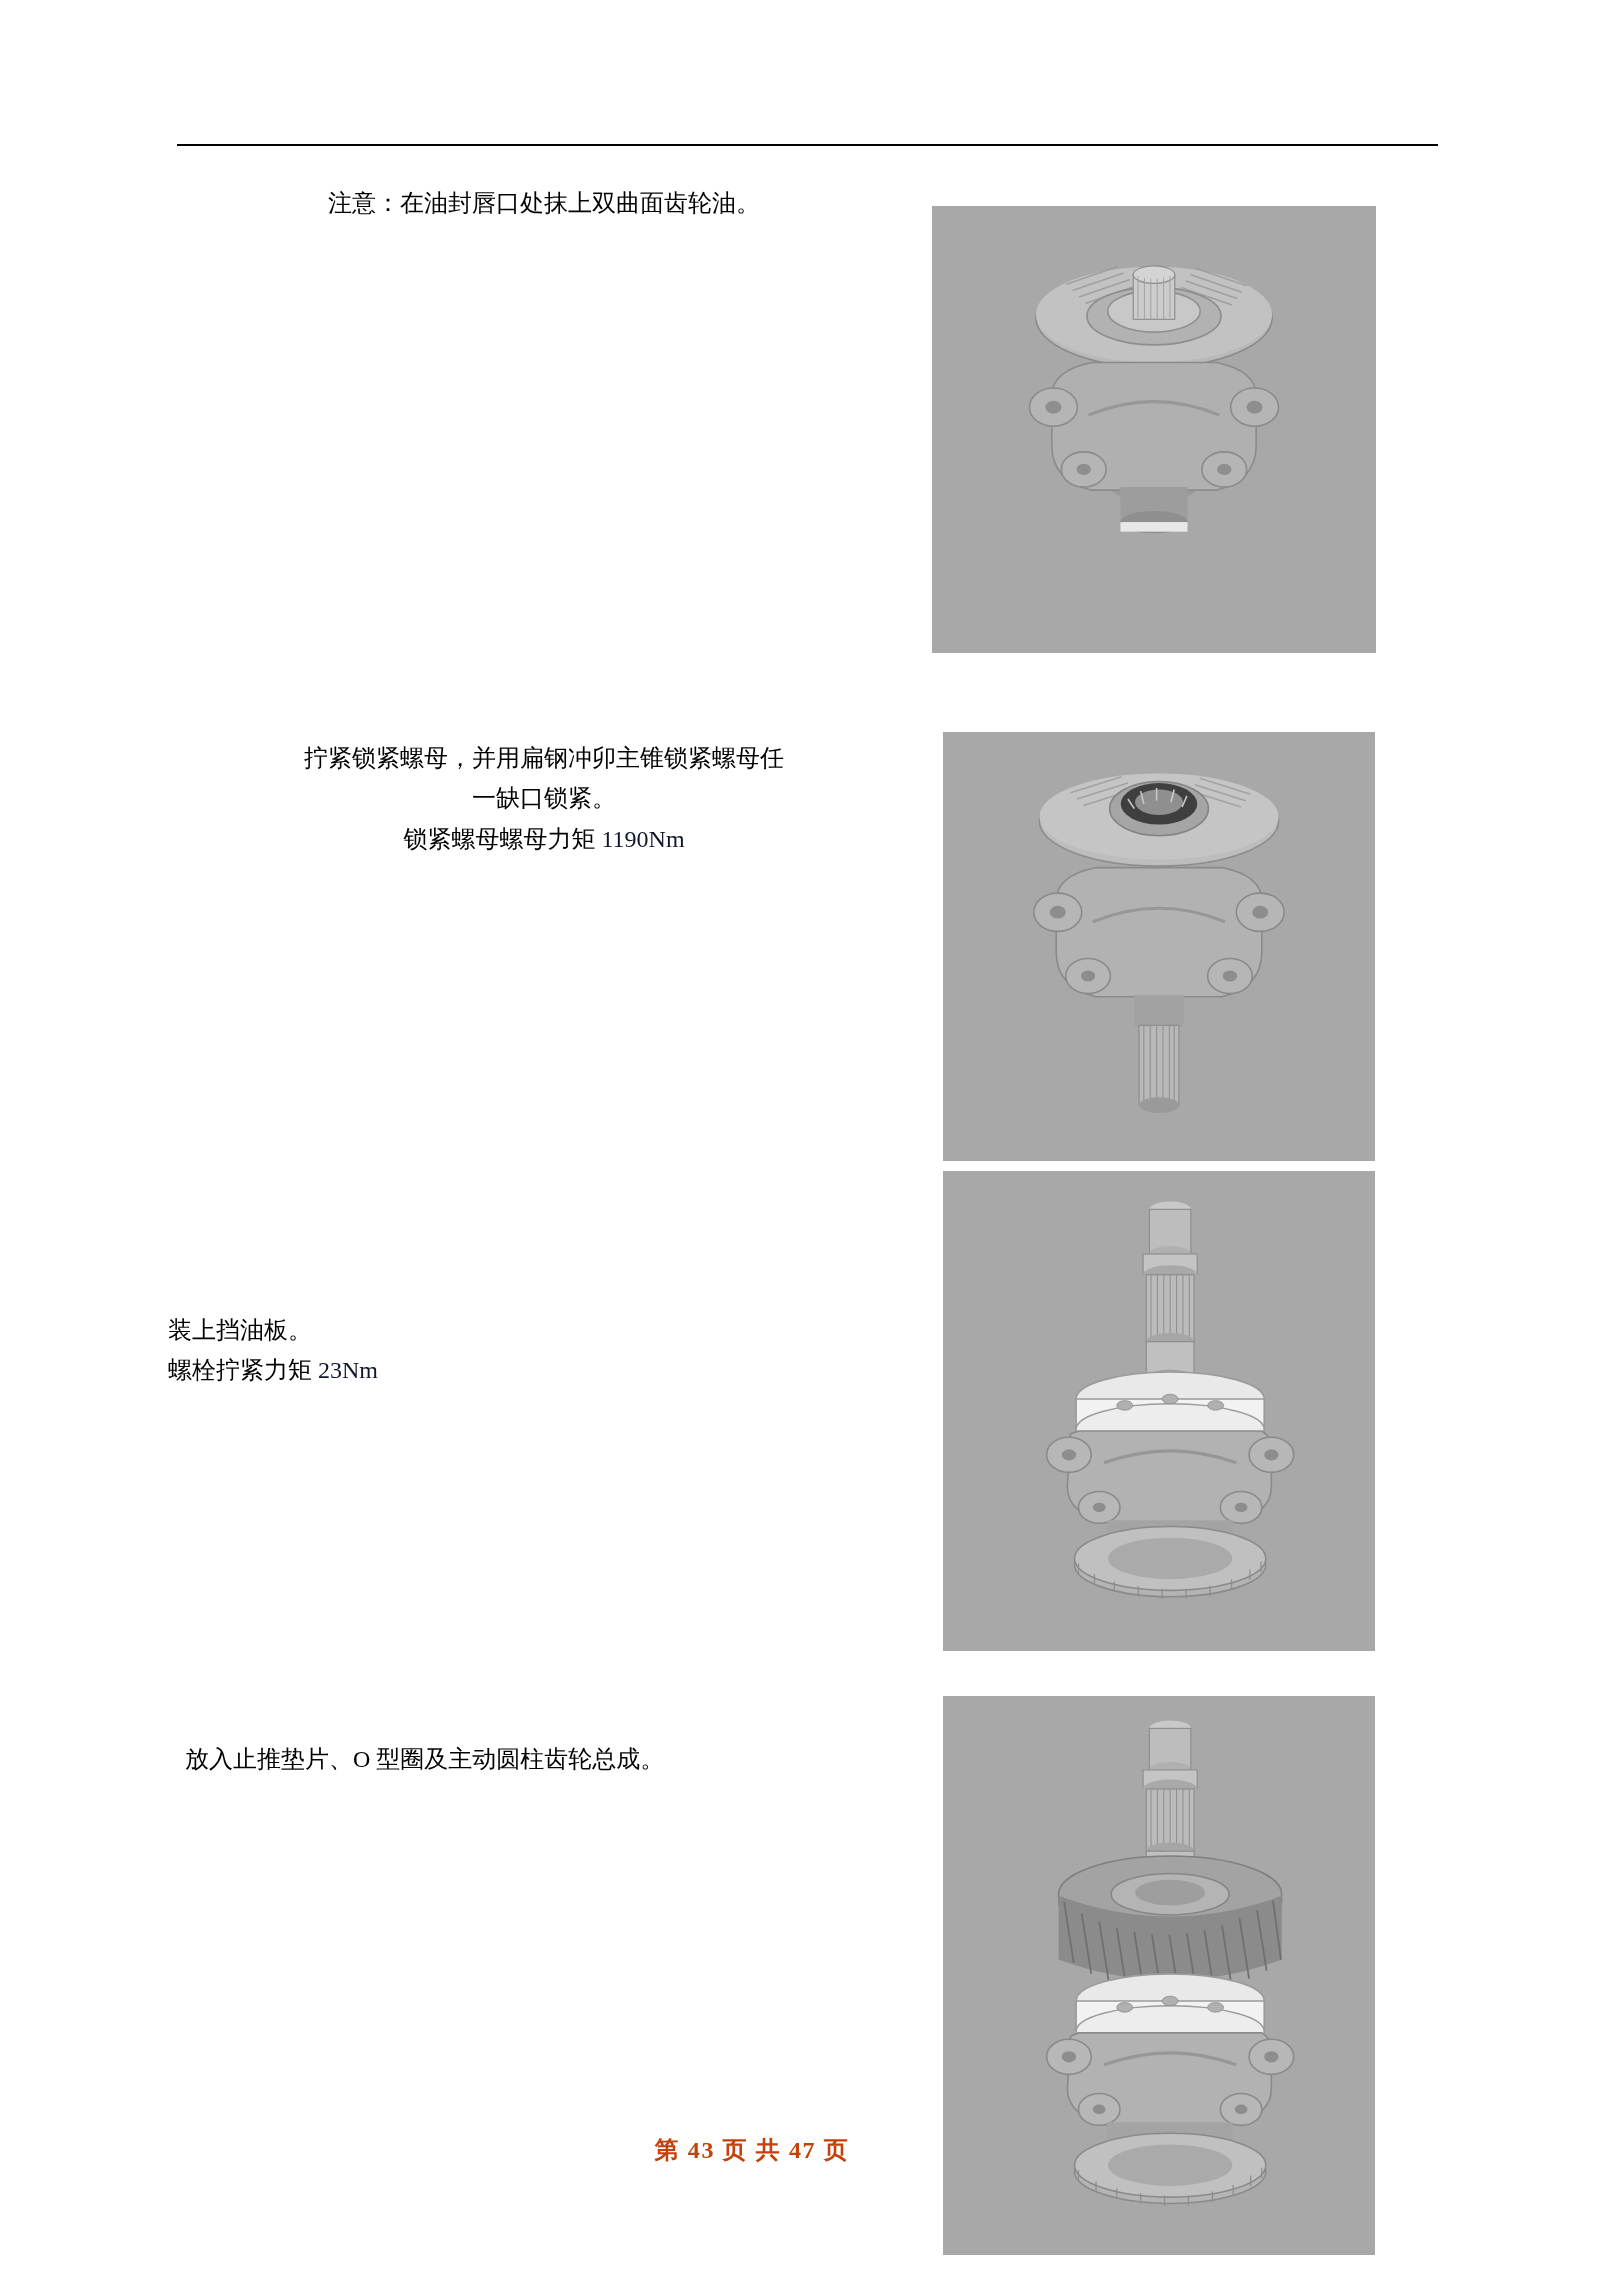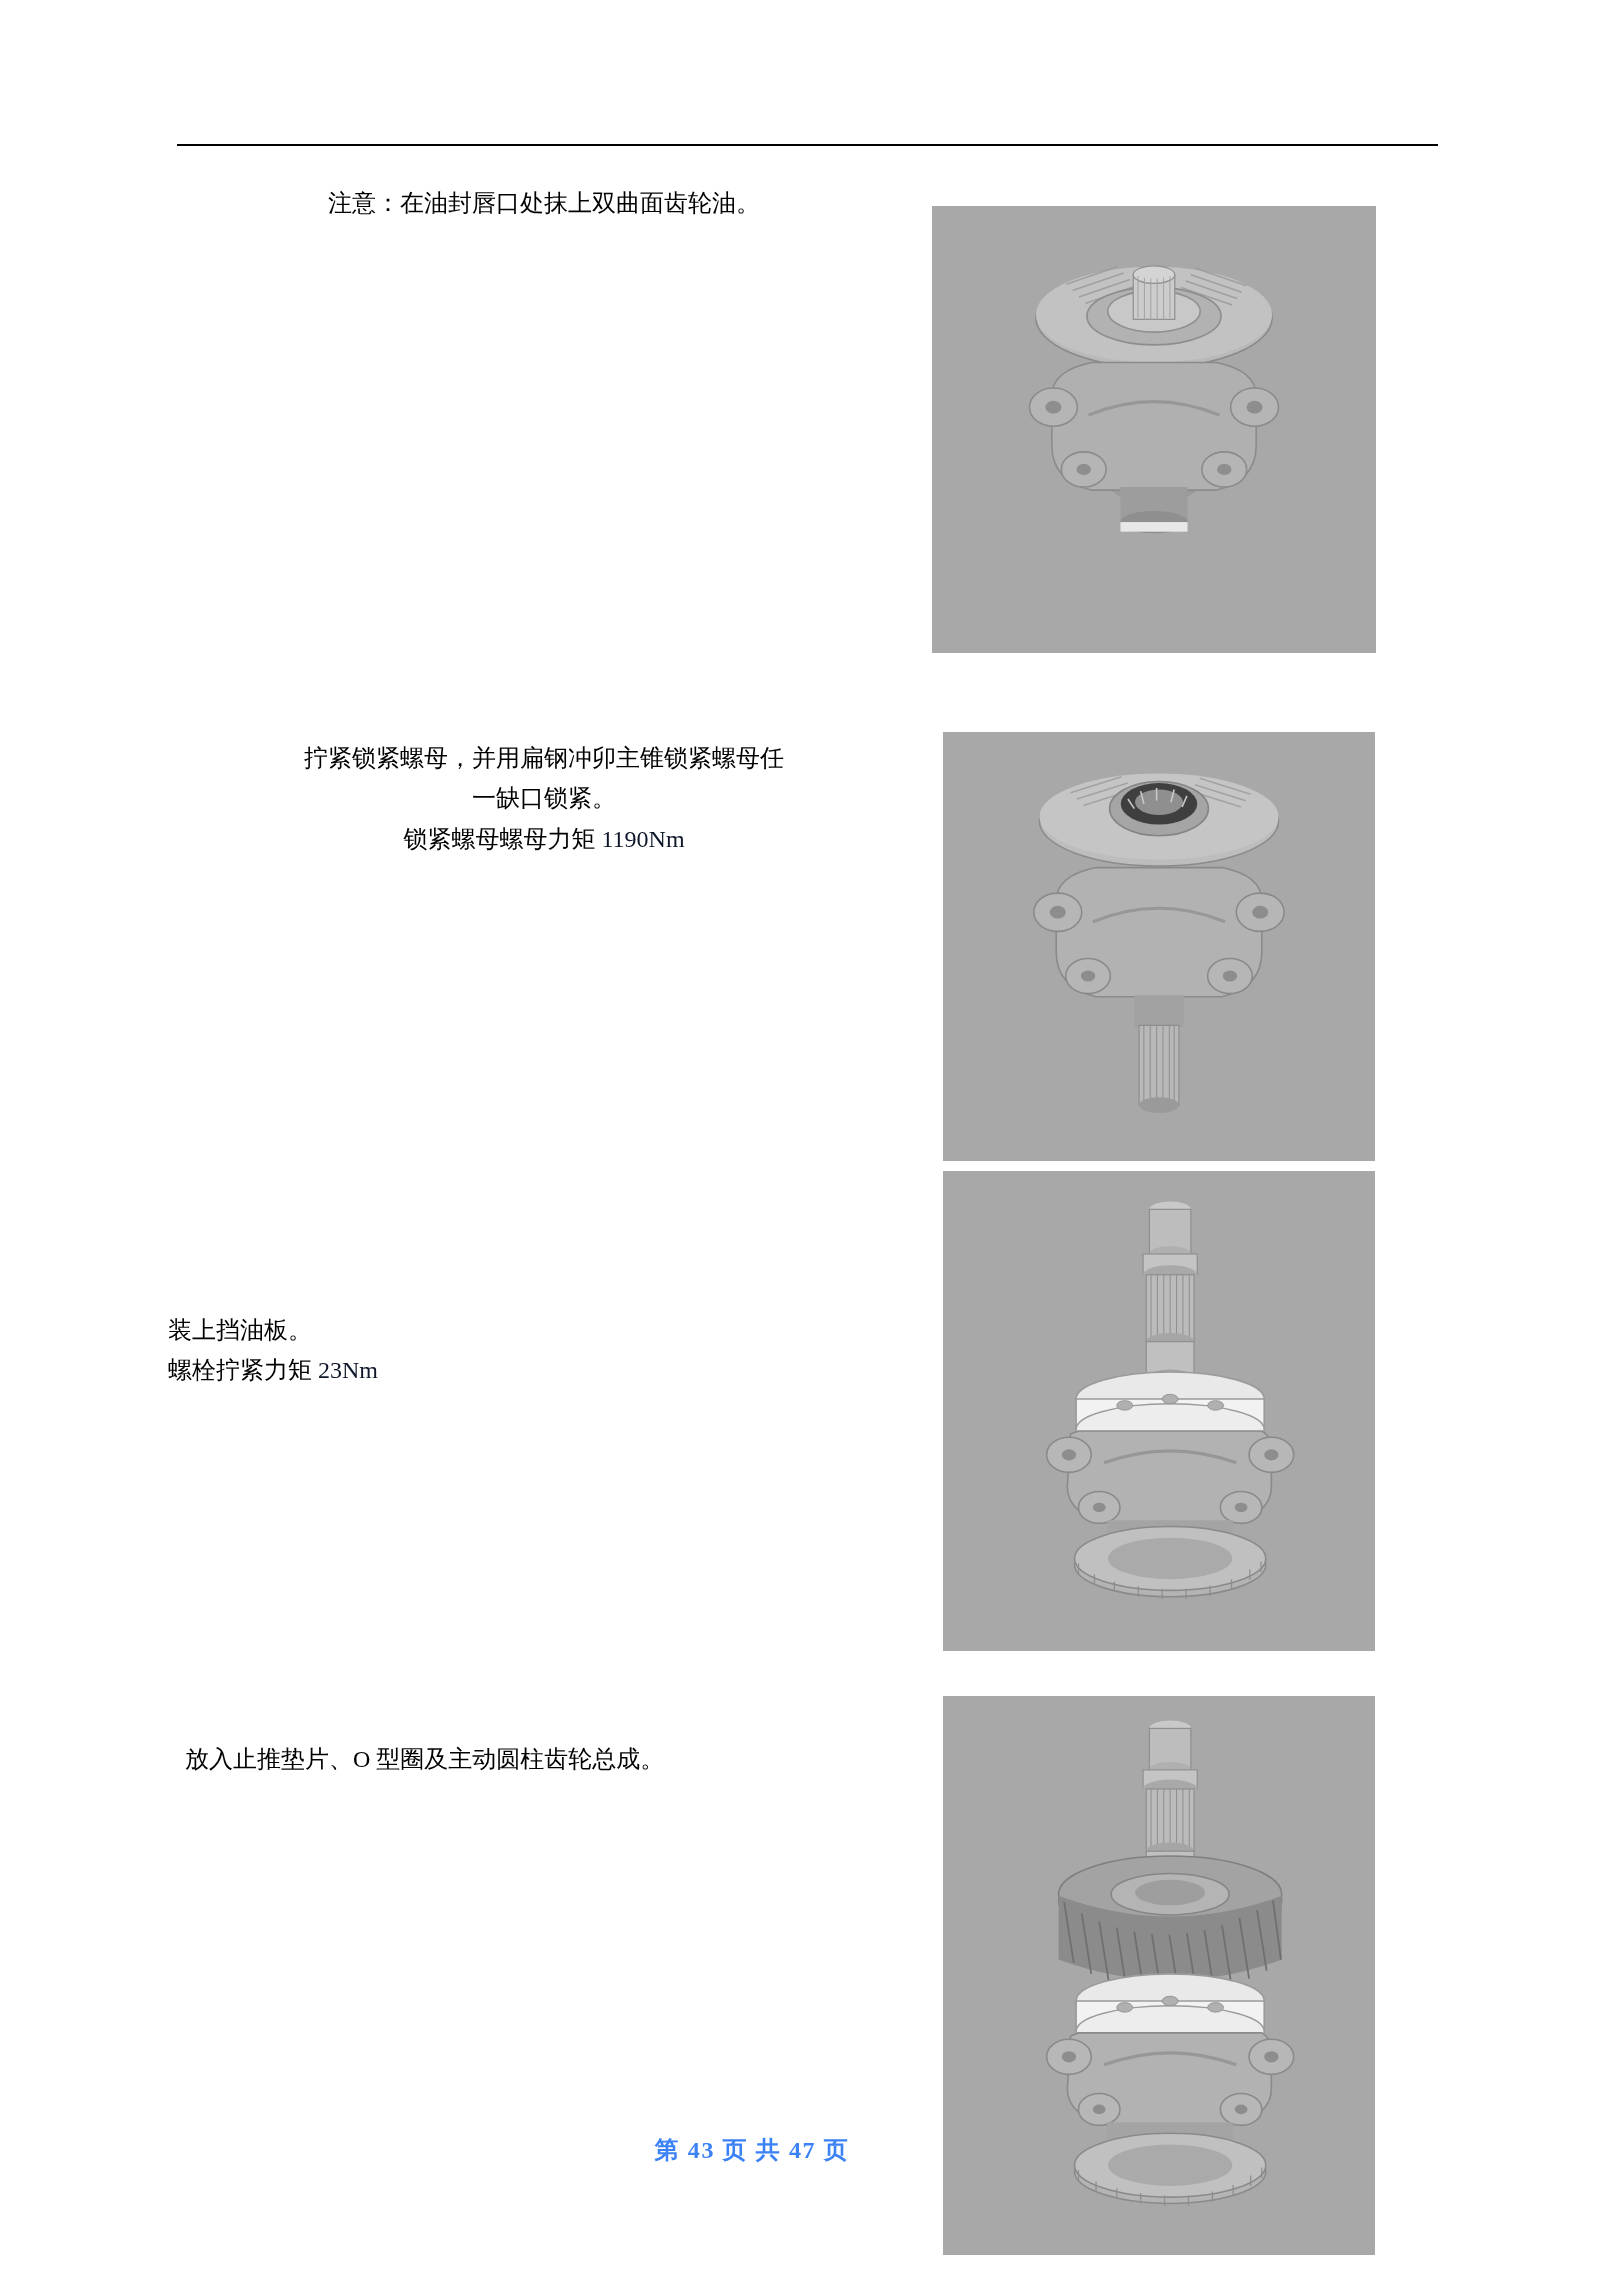--- a/index.html
+++ b/index.html
@@ -79,21 +79,21 @@
     left: 0;
     top: 2134px;
     width: 100%;
     text-align: center;
   }
   .footer-inner {
     display: inline-block;
     font-family: "Liberation Serif", "DejaVu Serif", serif;
     font-size: 24px;
     font-weight: bold;
-    color: #3b82f6;
+    color: #c2410c;
     margin-left: -112px;
     letter-spacing: 1.6px;
   }
 </style>
 </head>
 <body>
 
 <div class="page">
 
   <div class="header-rule"></div>

